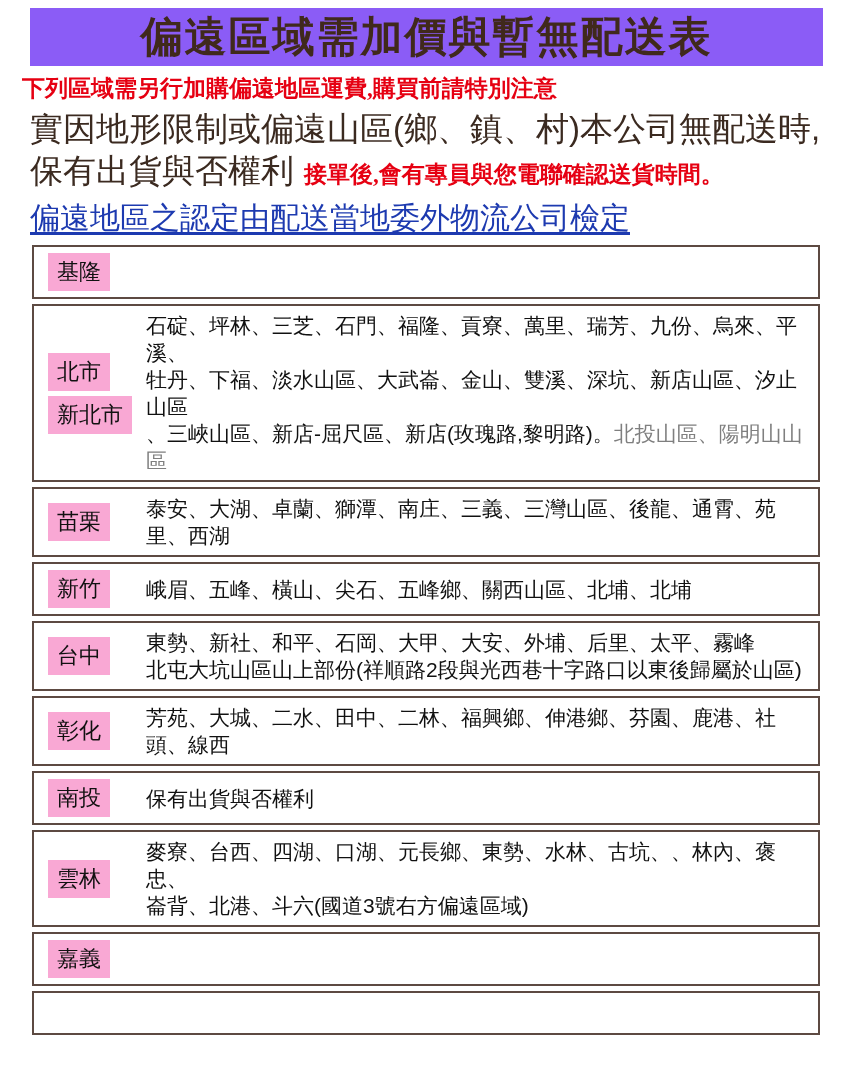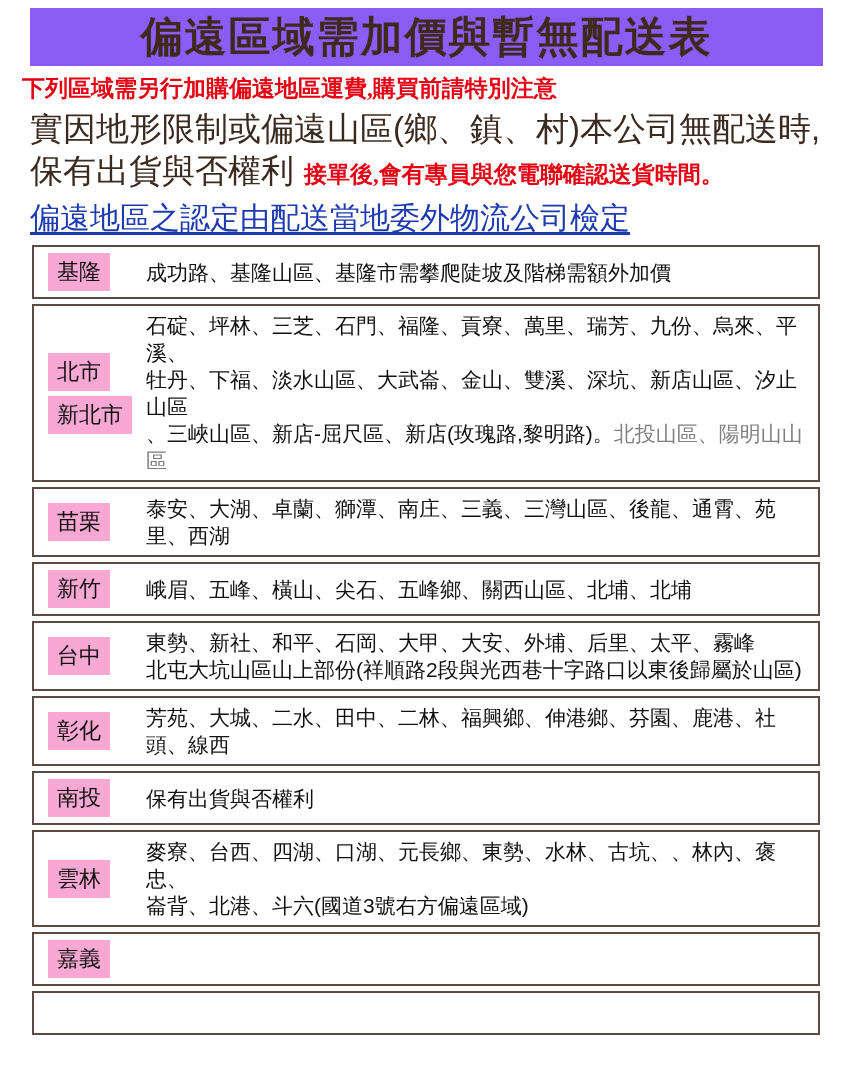--- a/index.html
+++ b/index.html
@@ -91,23 +91,20 @@
   </div>
 </div>
 
 <div class="blue-note">偏遠地區之認定由配送當地委外物流公司檢定</div>
 
 <div class="table" id="region-table">
     <div class="row">
       <div class="labels">
         <div class="label">基隆</div>
       </div>
-      <div class="content">
-        <div><span>成功路、基隆山區、基隆市需攀爬陡坡及階梯需額外加價</span></div>
-      </div>
     </div>
     <div class="row">
       <div class="labels">
         <div class="label">北市</div>
         <div class="label">新北市</div>
       </div>
       <div class="content">
         <div><span>石碇、坪林、三芝、石門、福隆、貢寮、萬里、瑞芳、九份、烏來、平溪、</span></div>
         <div><span>牡丹、下福、淡水山區、大武崙、金山、雙溪、深坑、新店山區、汐止山區</span></div>
         <div><span>、三峽山區、新店-屈尺區、新店(玫瑰路,黎明路)。</span><span class="gray">北投山區、陽明山山區</span></div>

